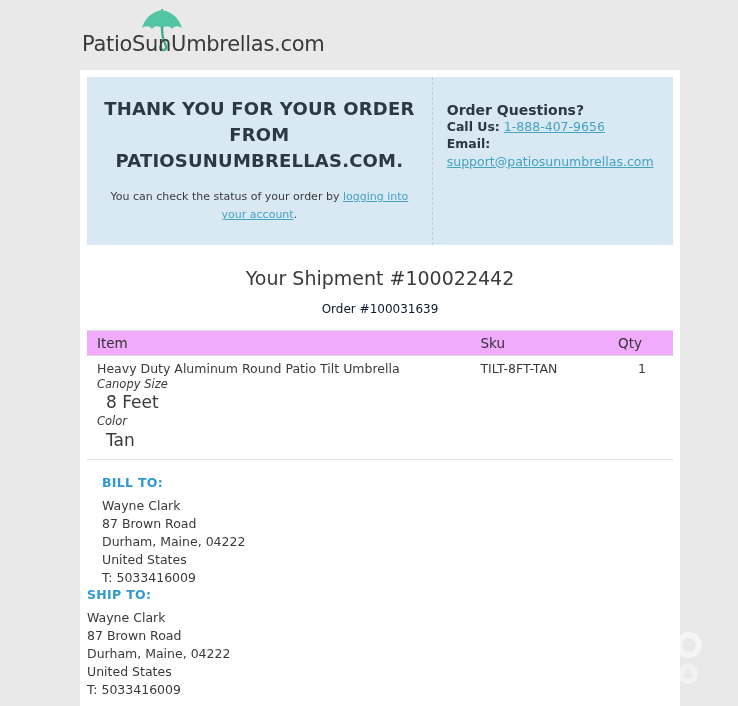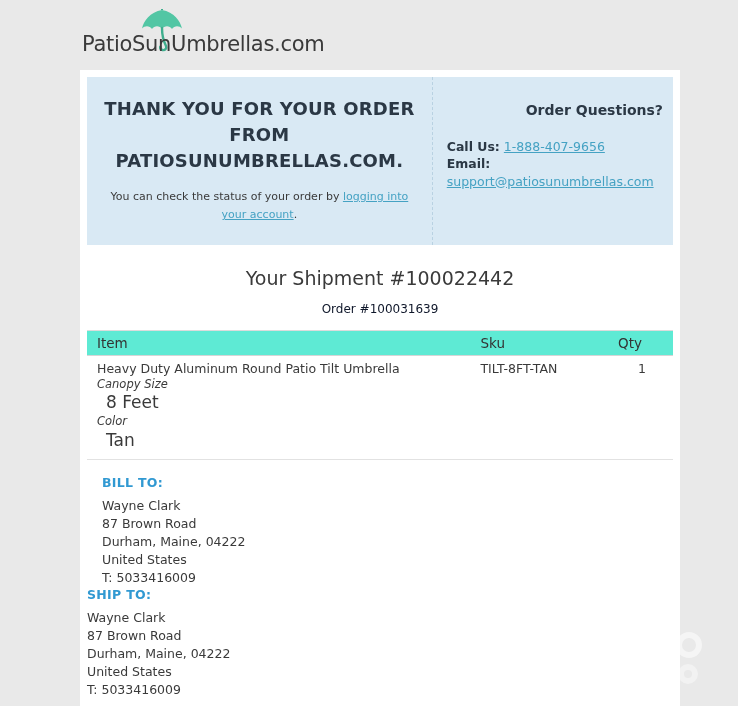--- a/index.html
+++ b/index.html
@@ -68,22 +68,21 @@
     color: #3a3a3a;
   }
   .header-right {
     width: 41%;
     padding: 25px 10px 20px 14px;
   }
   .header-right h2 {
     font-size: 14px;
     font-weight: bold;
     color: #2b3845;
-    margin-bottom: 20px;
-    text-align: right;
+    margin-bottom: 0;
   }
   .header-right .contact-line {
     font-size: 12.5px;
     line-height: 1.38;
     color: #2b3845;
   }
   .header-right .contact-line b { font-weight: bold; }
   a.link { color: #45a2c3; }
 
   
@@ -110,21 +109,21 @@
     color: #3a3a3a;
   }
 
   
   .items-table {
     margin-top: 14px;
     width: 100%;
     border-collapse: collapse;
   }
   .items-table thead th {
-    background: #5eead4;
+    background: #f0abfc;
     border-top: 1px solid #dcdcdc;
     border-bottom: 1px solid #d6d6d6;
     font-weight: normal;
     font-size: 13.5px;
     color: #333333;
     padding: 4px 0 4px 10px;
     text-align: left;
   }
   .items-table thead th.qty-col {
     text-align: right;

